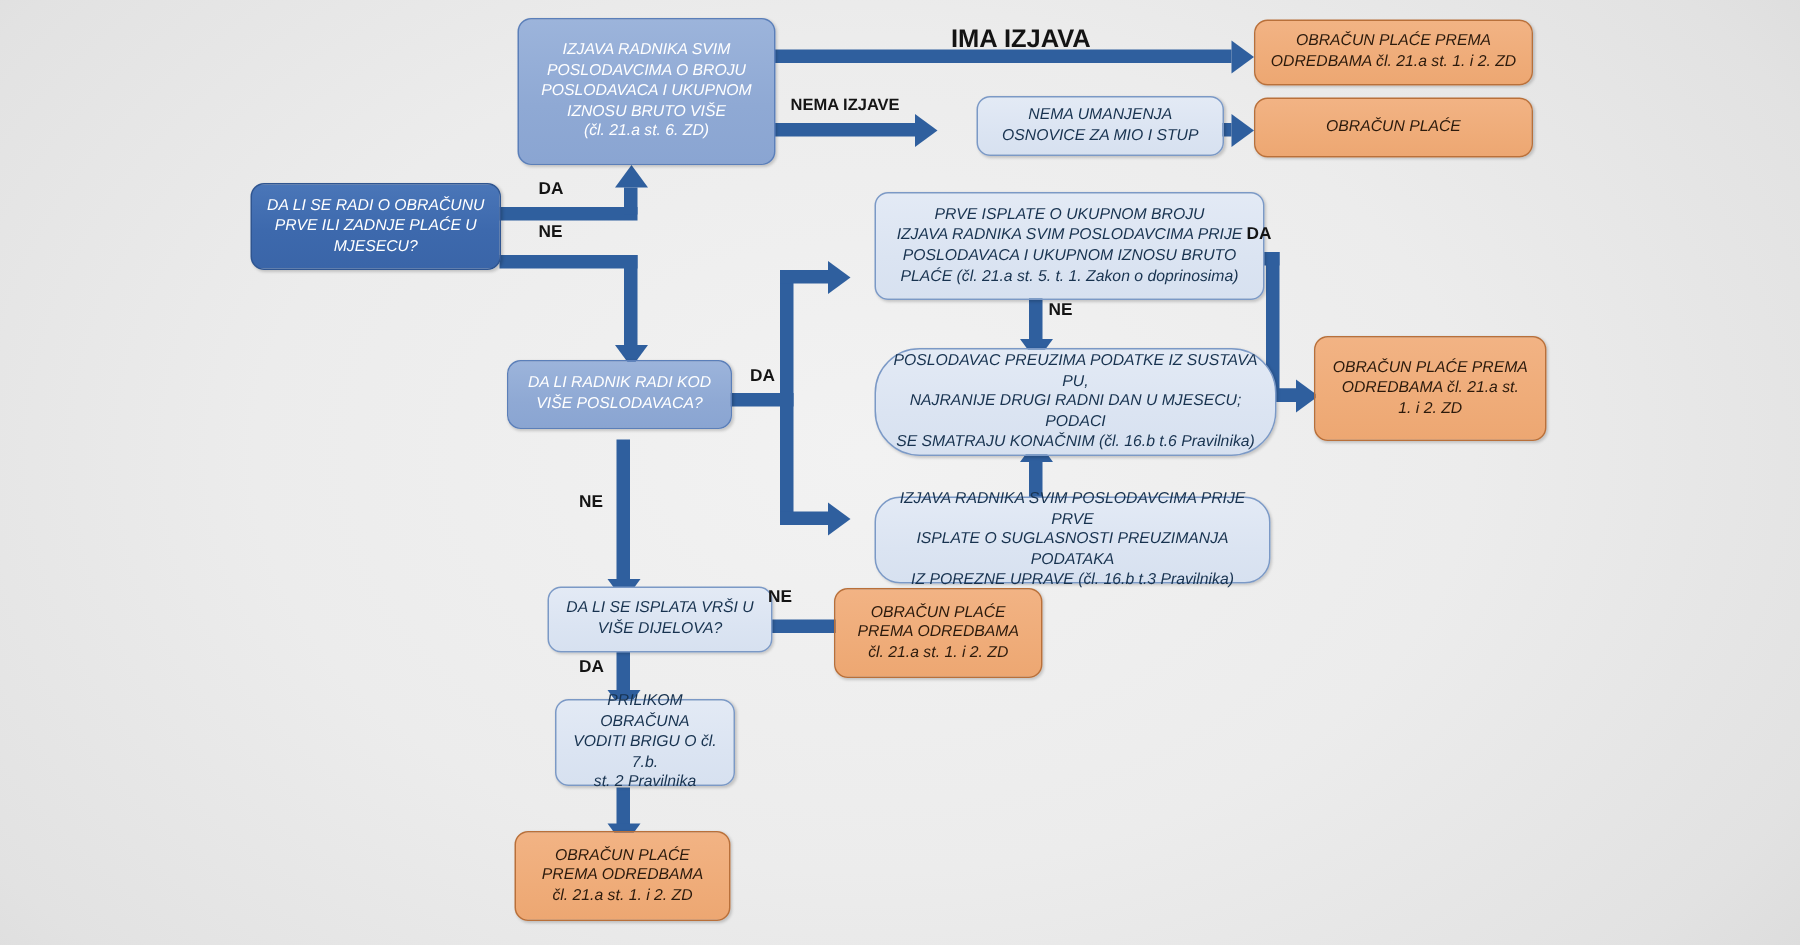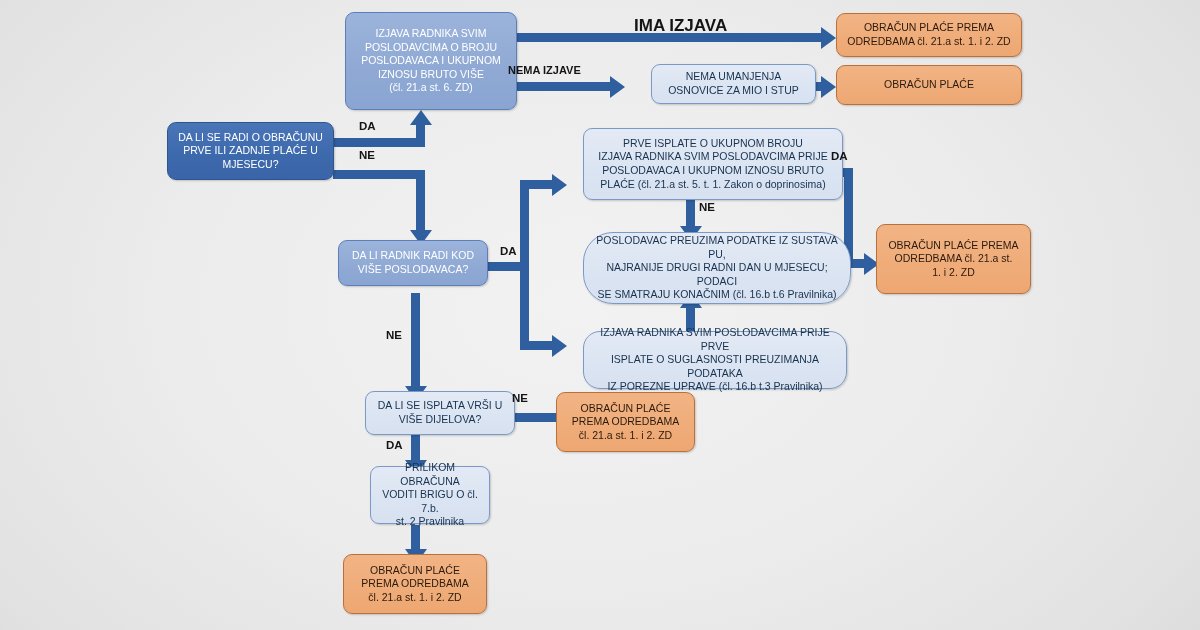--- a/index.html
+++ b/index.html
@@ -16,20 +16,21 @@
   
   .node{
     position:absolute;box-sizing:border-box;
     border-radius:9px;
     display:flex;align-items:center;justify-content:center;
     text-align:center;
     padding:0 6px;
     line-height:1.30;
     z-index:5;
     box-shadow:1px 1px 2px rgba(0,0,0,.18);
+    font-style:italic;
   }
   .node span{display:block;width:100%;}
   .n-dark{
     background:linear-gradient(180deg,#4a76b8 0%,#3d69ad 55%,#3a65a8 100%);
     border:1px solid #2f5590;color:#ffffff;justify-content:center;
   }
   .n-mid{
     background:linear-gradient(180deg,#9cb4db 0%,#8fa9d4 60%,#8aa5d2 100%);
     border:1px solid #5b7fb9;color:#ffffff;
   }
@@ -215,21 +216,21 @@
 
   <div class="node n-orange" style="left:343px;top:554px;width:144px;height:60px;font-size:10.5px;">
     <span>
       <span>OBRAČUN PLAĆE</span>
       <span>PREMA ODREDBAMA</span>
       <span>čl. 21.a st. 1. i 2.  ZD</span>
     </span>
   </div>
 
   <div class="elabel" style="left:634px;top:16px;font-size:17px;">IMA IZJAVA</div>
-  <div class="elabel" style="left:508px;top:64px;font-size:11px;">NEMA IZJAVE</div>
+  <div class="elabel" style="left:527px;top:64px;font-size:11px;">NEMA IZJAVE</div>
   <div class="elabel" style="left:359px;top:120px;font-size:11.5px;">DA</div>
   <div class="elabel" style="left:359px;top:149px;font-size:11.5px;">NE</div>
   <div class="elabel" style="left:500px;top:245px;font-size:11.5px;">DA</div>
   <div class="elabel" style="left:386px;top:329px;font-size:11.5px;">NE</div>
   <div class="elabel" style="left:831px;top:150px;font-size:11.5px;">DA</div>
   <div class="elabel" style="left:699px;top:201px;font-size:11.5px;">NE</div>
   <div class="elabel" style="left:512px;top:392px;font-size:11.5px;">NE</div>
   <div class="elabel" style="left:386px;top:439px;font-size:11.5px;">DA</div>
 
 </div>

